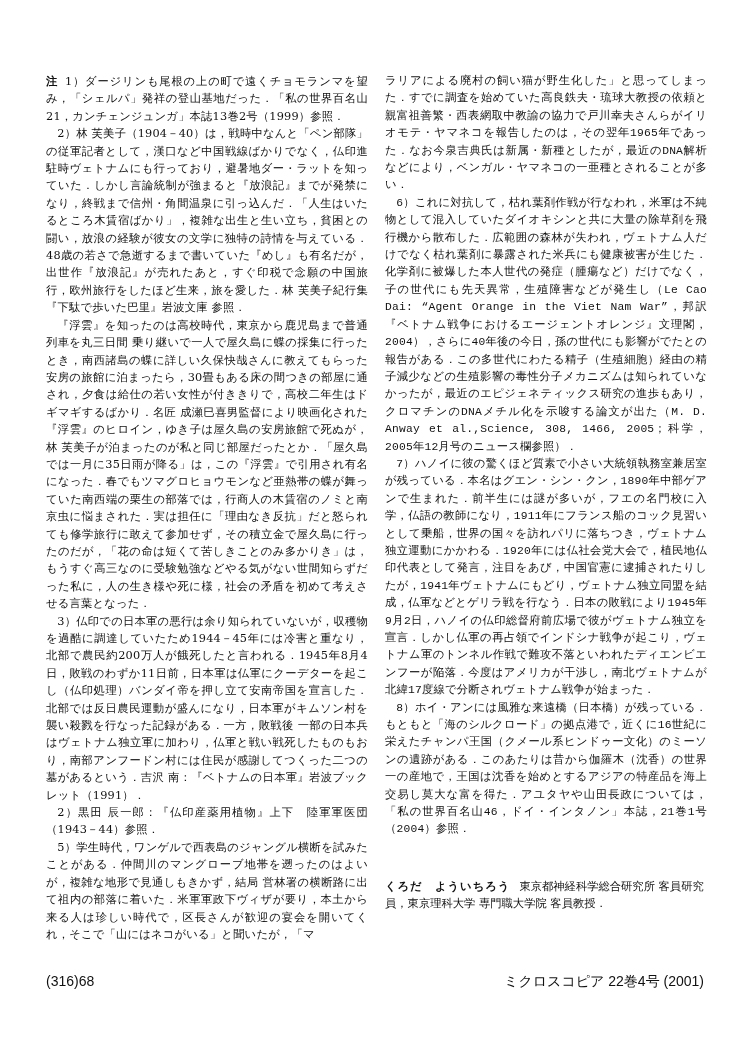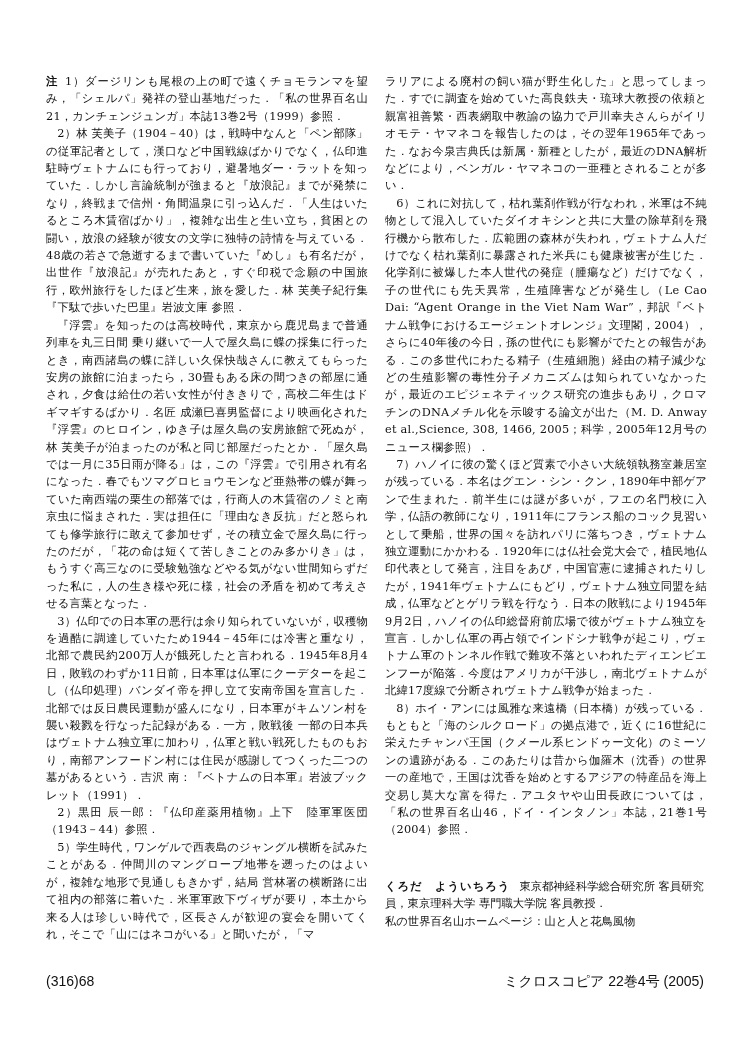--- a/index.html
+++ b/index.html
@@ -1,21 +1,21 @@
 <!DOCTYPE html>
 <html><head>
 <meta charset="utf-8">
 <style>
   html, body { margin: 0; padding: 0; background: #ffffff; }
   body { width: 750px; height: 1042px; position: relative; overflow: hidden;
          font-family: "DejaVu Serif", "Liberation Serif", serif; color: #111; }
   .col { position: absolute; top: 73px; width: 322px; font-size: 11.3px; line-height: 17.4px;
          letter-spacing: 0.2px; text-align: justify; }
   .col.left { left: 46px; }
-  .col.right { left: 385px; }
+  .col.right { left: 385px; font-family: Liberation Mono, monospace; }
   .para { margin: 0; text-indent: 1em; }
   .para.first { text-indent: 0; }
   .note-label { font-family: "DejaVu Sans", "Liberation Sans", sans-serif; font-weight: bold; margin-right: 0.6em; }
   .author-block { position: absolute; left: 385px; top: 878px; width: 322px; font-size: 11.3px; line-height: 17.4px; }
   .author-name { font-family: Liberation Serif, serif; font-weight: bold; margin-right: 0.8em; letter-spacing: 1px; }
   .url { font-family: "Liberation Serif", "DejaVu Serif", serif; }
   .footer { position: absolute; top: 973px; font-size: 14px; font-family: "Liberation Sans", "DejaVu Sans", sans-serif; }
   .footer.left { left: 46px; }
   .footer.right { right: 46px; }
 </style>
@@ -33,17 +33,16 @@
 
 <div class="col right">
   <p class="para first">ラリアによる廃村の飼い猫が野生化した」と思ってしまった．すでに調査を始めていた高良鉄夫・琉球大教授の依頼と親富祖善繁・西表網取中教諭の協力で戸川幸夫さんらがイリオモテ・ヤマネコを報告したのは，その翌年1965年であった．なお今泉吉典氏は新属・新種としたが，最近のDNA解析などにより，ベンガル・ヤマネコの一亜種とされることが多い．</p>
   <p class="para">6）これに対抗して，枯れ葉剤作戦が行なわれ，米軍は不純物として混入していたダイオキシンと共に大量の除草剤を飛行機から散布した．広範囲の森林が失われ，ヴェトナム人だけでなく枯れ葉剤に暴露された米兵にも健康被害が生じた．化学剤に被爆した本人世代の発症（腫瘍など）だけでなく，子の世代にも先天異常，生殖障害などが発生し（Le Cao Dai: “Agent Orange in the Viet Nam War”，邦訳『ベトナム戦争におけるエージェントオレンジ』文理閣，2004），さらに40年後の今日，孫の世代にも影響がでたとの報告がある．この多世代にわたる精子（生殖細胞）経由の精子減少などの生殖影響の毒性分子メカニズムは知られていなかったが，最近のエピジェネティックス研究の進歩もあり，クロマチンのDNAメチル化を示唆する論文が出た（M. D. Anway et al.,Science, 308, 1466, 2005；科学，2005年12月号のニュース欄参照）．</p>
   <p class="para">7）ハノイに彼の驚くほど質素で小さい大統領執務室兼居室が残っている．本名はグエン・シン・クン，1890年中部ゲアンで生まれた．前半生には謎が多いが，フエの名門校に入学，仏語の教師になり，1911年にフランス船のコック見習いとして乗船，世界の国々を訪れパリに落ちつき，ヴェトナム独立運動にかかわる．1920年には仏社会党大会で，植民地仏印代表として発言，注目をあび，中国官憲に逮捕されたりしたが，1941年ヴェトナムにもどり，ヴェトナム独立同盟を結成，仏軍などとゲリラ戦を行なう．日本の敗戦により1945年9月2日，ハノイの仏印総督府前広場で彼がヴェトナム独立を宣言．しかし仏軍の再占領でインドシナ戦争が起こり，ヴェトナム軍のトンネル作戦で難攻不落といわれたディエンビエンフーが陥落．今度はアメリカが干渉し，南北ヴェトナムが北緯17度線で分断されヴェトナム戦争が始まった．</p>
   <p class="para">8）ホイ・アンには風雅な来遠橋（日本橋）が残っている．もともと「海のシルクロード」の拠点港で，近くに16世紀に栄えたチャンパ王国（クメール系ヒンドゥー文化）のミーソンの遺跡がある．このあたりは昔から伽羅木（沈香）の世界一の産地で，王国は沈香を始めとするアジアの特産品を海上交易し莫大な富を得た．アユタヤや山田長政については，「私の世界百名山46，ドイ・インタノン」本誌，21巻1号（2004）参照．</p>
 </div>
 
 <div class="author-block">
   <div><span class="author-name">くろだ　よういちろう</span><span>東京都神経科学総合研究所 客員研究員，東京理科大学 専門職大学院 客員教授．</span></div>
-  <div>私の世界百名山ホームページ：山と人と花鳥風物</div>
 </div>
 
 <div class="footer left">(316)68</div>
-<div class="footer right">ミクロスコピア 22巻4号 (2005)</div>
+<div class="footer right">ミクロスコピア 22巻4号 (2001)</div>
 
 </body></html>

